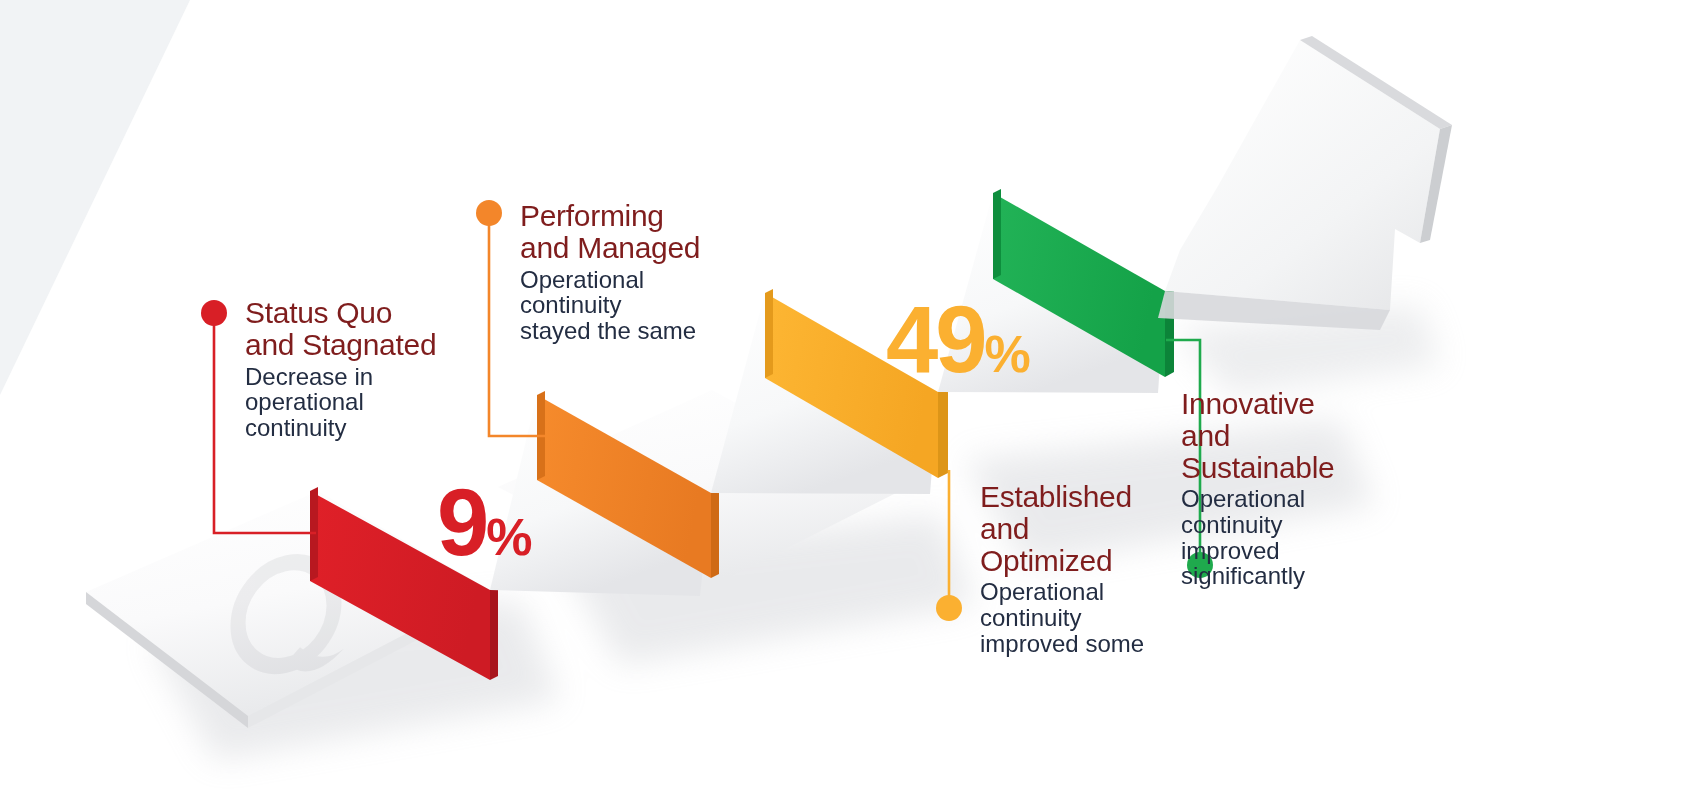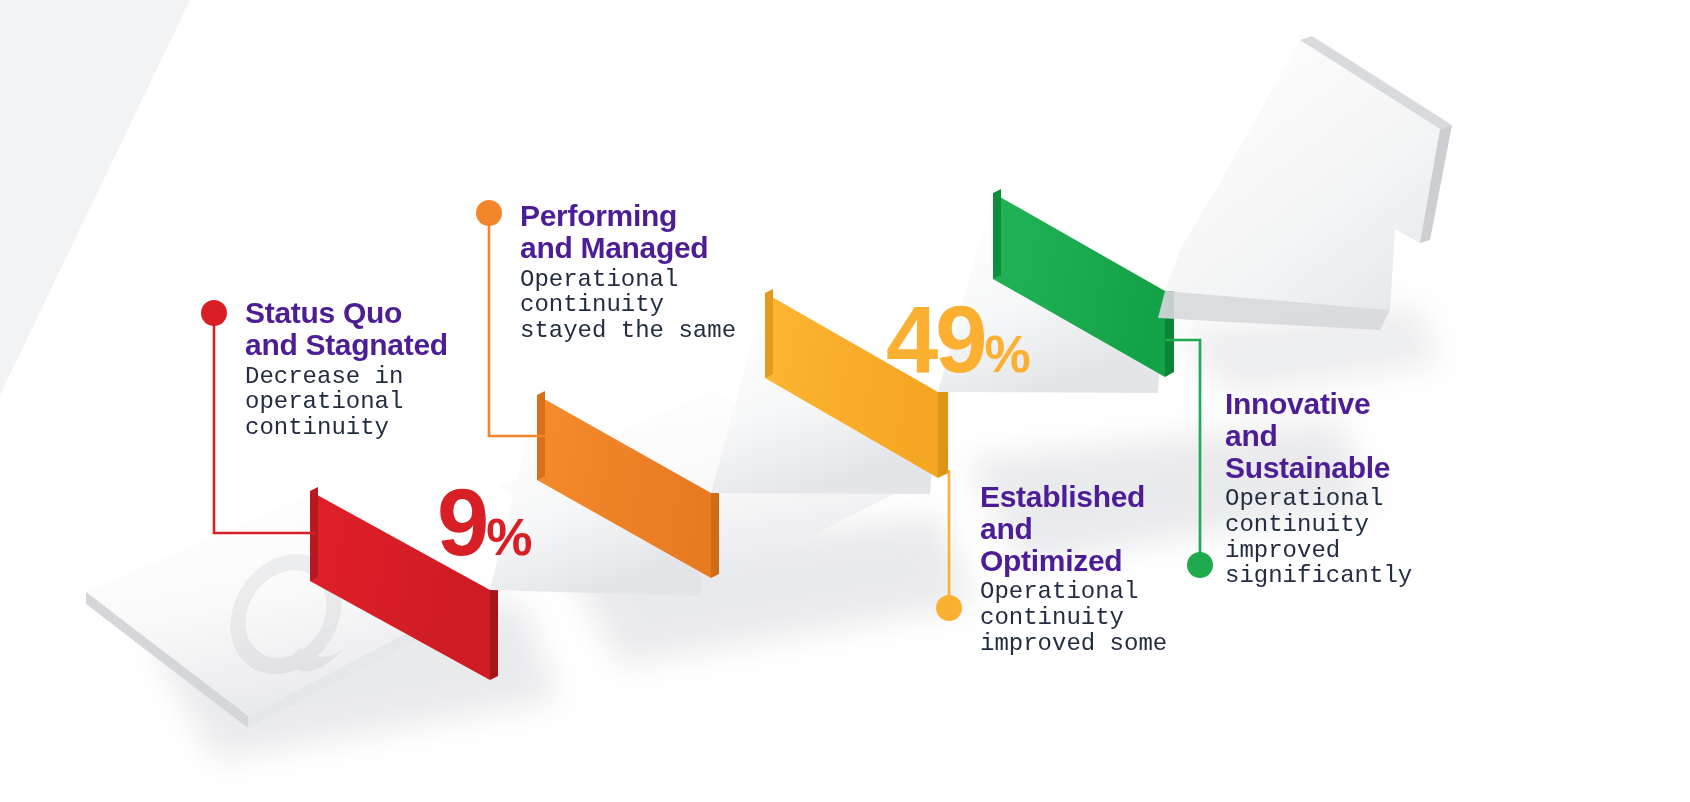--- a/index.html
+++ b/index.html
@@ -8,34 +8,33 @@
     background:#ffffff;
     font-family:"Liberation Sans", sans-serif;
     overflow:hidden;
     position:relative;
   }
   #stage{position:absolute;inset:0;width:1690px;height:802px;}
   .svg-layer{position:absolute;left:0;top:0;width:1690px;height:802px;}
 
   .label{position:absolute;}
   .label .title{
-    font-weight:bold;
+    font-weight:normal;
     font-size:30px;
     line-height:1.06;
-    color:#4c1d95;
+    color:#7f1d1d;
     letter-spacing:-0.3px;
     white-space:pre-line;
   }
   .label .desc{
     font-size:24px;
     line-height:1.07;
     color:#232d42;
     margin-top:3px;
     white-space:pre-line;
-    font-family:Liberation Mono, monospace;
   }
 
   
   .pct{position:absolute;font-weight:bold;line-height:1;white-space:nowrap;}
   .pct .num{font-size:94px;letter-spacing:-3px;}
   .pct .sym{font-size:52px;letter-spacing:-1px;}
 </style>
 </head>
 <body>
 
@@ -193,21 +192,21 @@
 
   <div class="label" style="left:980px; top:481px; width:200px;">
     <div class="title">Established
 and
 Optimized</div>
     <div class="desc">Operational
 continuity
 improved some</div>
   </div>
 
-  <div class="label" style="left:1225px; top:388px; width:210px;">
+  <div class="label" style="left:1181px; top:388px; width:210px;">
     <div class="title">Innovative
 and
 Sustainable</div>
     <div class="desc">Operational
 continuity
 improved
 significantly</div>
   </div>
 
 </div>

